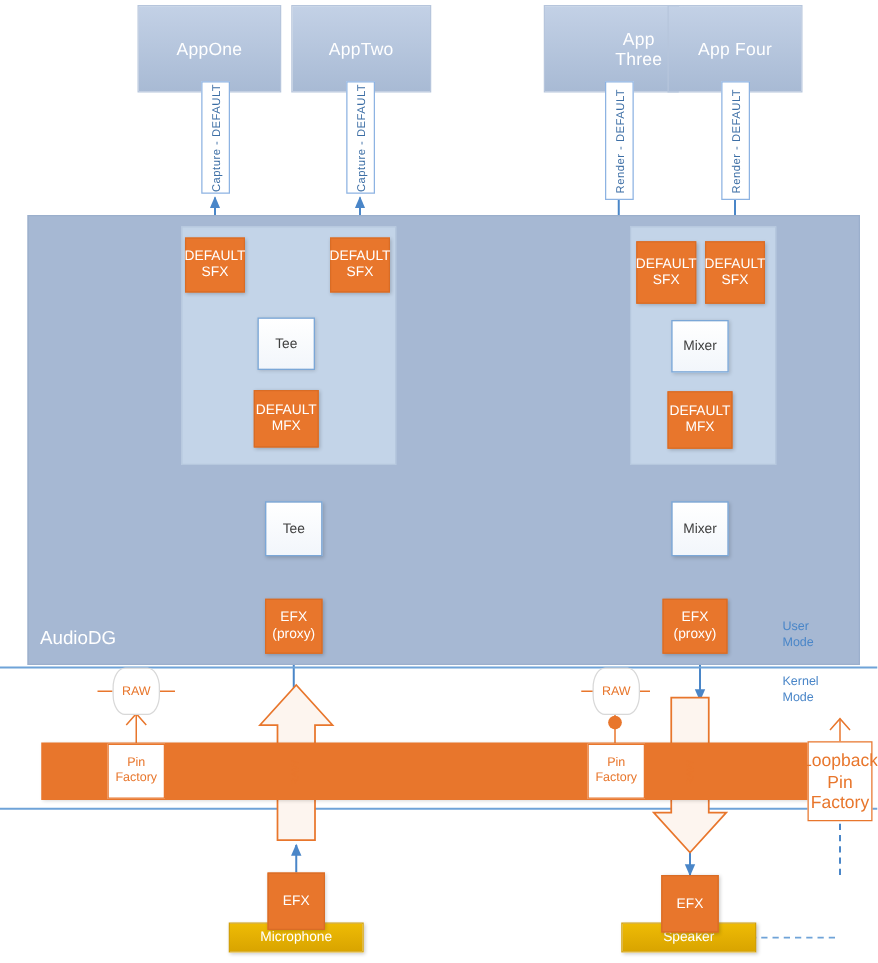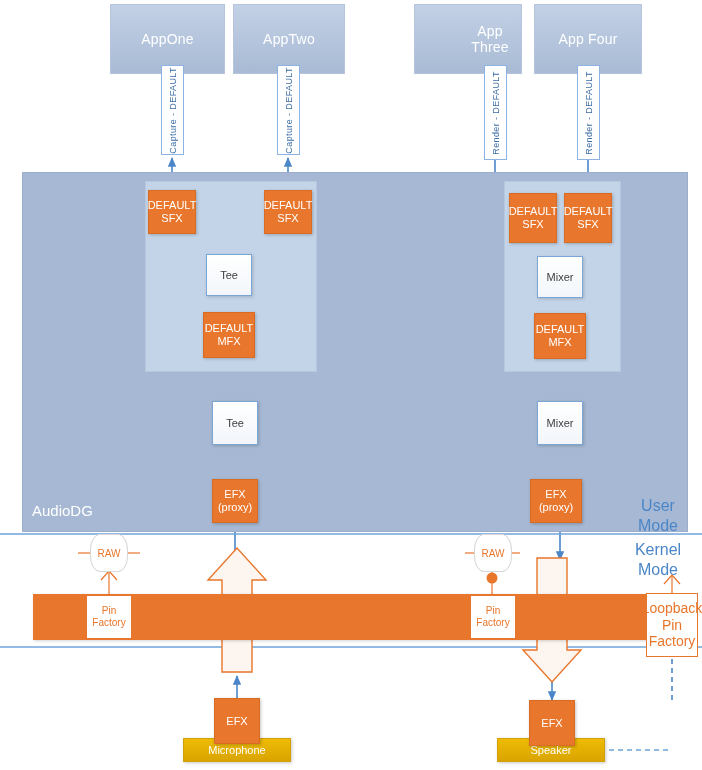--- a/index.html
+++ b/index.html
@@ -35,21 +35,21 @@
             box-shadow:1px 1px 3px rgba(0,0,0,.18);}
   .nd-gold{background:linear-gradient(180deg,#eebb05 0%,#d9a400 100%);
            border:1px solid #d2a008;color:#ffffff;font-size:11px;
            box-shadow:1px 1px 3px rgba(0,0,0,.22);}
 
   
   .kband{background:#e8762c;box-shadow:1px 1px 3px rgba(0,0,0,.18);}
   .pinfac{background:#ffffff;border:1px solid #e8762c;color:#e8762c;font-size:10px;
           display:flex;flex-direction:column;align-items:center;justify-content:center;
           text-align:left;line-height:1.2;}
-  .mode-label{color:#4a86c8;font-size:16px;text-align:center;line-height:1.25;}
+  .mode-label{color:#4a86c8;font-size:10px;text-align:left;line-height:1.25;}
 
   
   .rawlbl{color:#e8762c;font-size:10px;}
 
   svg.ov{position:absolute;left:0;top:0;width:702px;height:770px;
          pointer-events:none;overflow:visible;}
   .vraw{writing-mode:vertical-rl;transform:rotate(180deg);font-size:9px;color:#e8762c;}
 </style>
 </head>
 <body>
@@ -133,21 +133,21 @@
       <path d="M664,584 L672,575 L680,584"></path>
     </g>
     <circle cx="492" cy="578" r="5.5" fill="#e8762c"></circle>
 
     <path d="M222,672 L222,580 L208,580 L237,548 L266,580 L252,580 L252,672 z" fill="#fdf5ef" stroke="#e8762c" stroke-width="1.4"></path>
     <path d="M537,558 L567,558 L567,650 L581,650 L552,682 L523,650 L537,650 z" fill="#fdf5ef" stroke="#e8762c" stroke-width="1.4"></path>
   </svg>
 
   <div class="abs app-box" style="left:110px;top:4px;width:115px;height:70px;">AppOne</div>
   <div class="abs app-box" style="left:233px;top:4px;width:112px;height:70px;">AppTwo</div>
-  <div class="abs app-box" style="left:414px;top:4px;width:108px;height:70px;padding-left:44px;">App Three</div>
+  <div class="abs app-box" style="left:435px;top:4px;width:108px;height:70px;padding-left:44px;">App Three</div>
   <div class="abs app-box" style="left:534px;top:4px;width:108px;height:70px;">App Four</div>
 
   <div class="abs endpoint" style="left:161px;top:65px;width:23px;height:90px;">
     <span>Capture - DEFAULT</span>
   </div>
   <div class="abs endpoint" style="left:277px;top:65px;width:23px;height:90px;">
     <span>Capture - DEFAULT</span>
   </div>
   <div class="abs endpoint" style="left:484px;top:65px;width:23px;height:95px;">
     <span>Render - DEFAULT</span>

